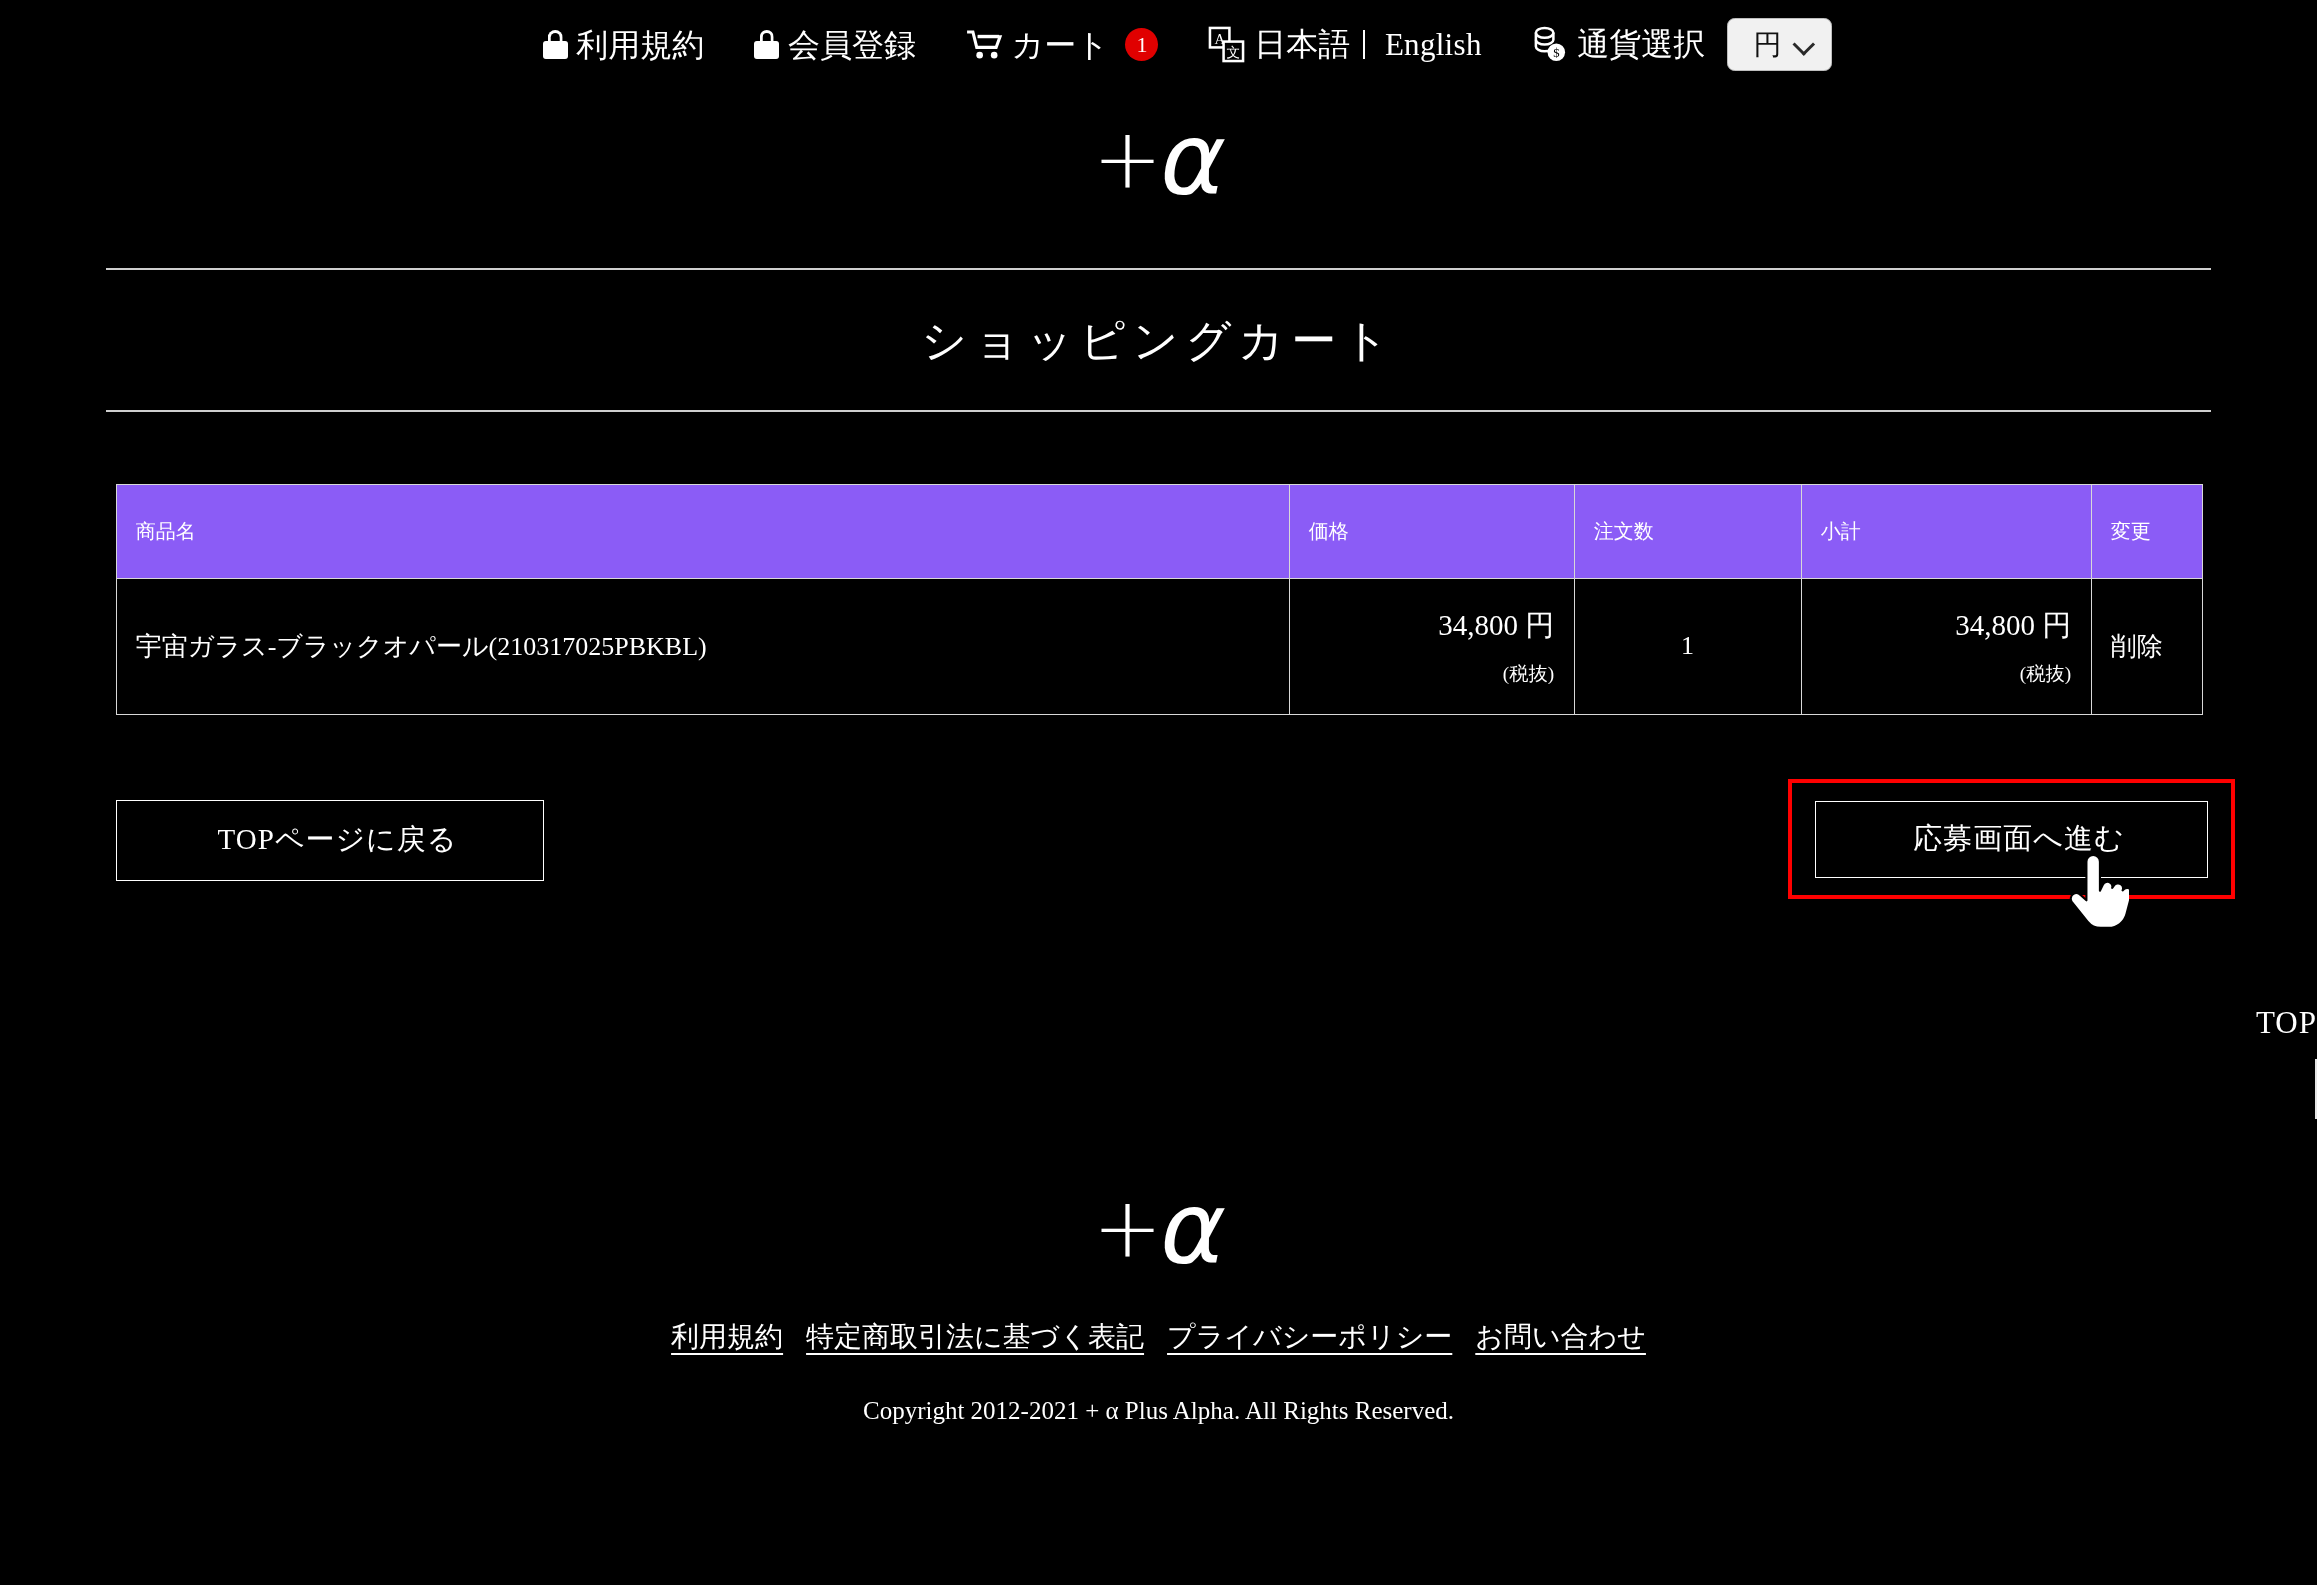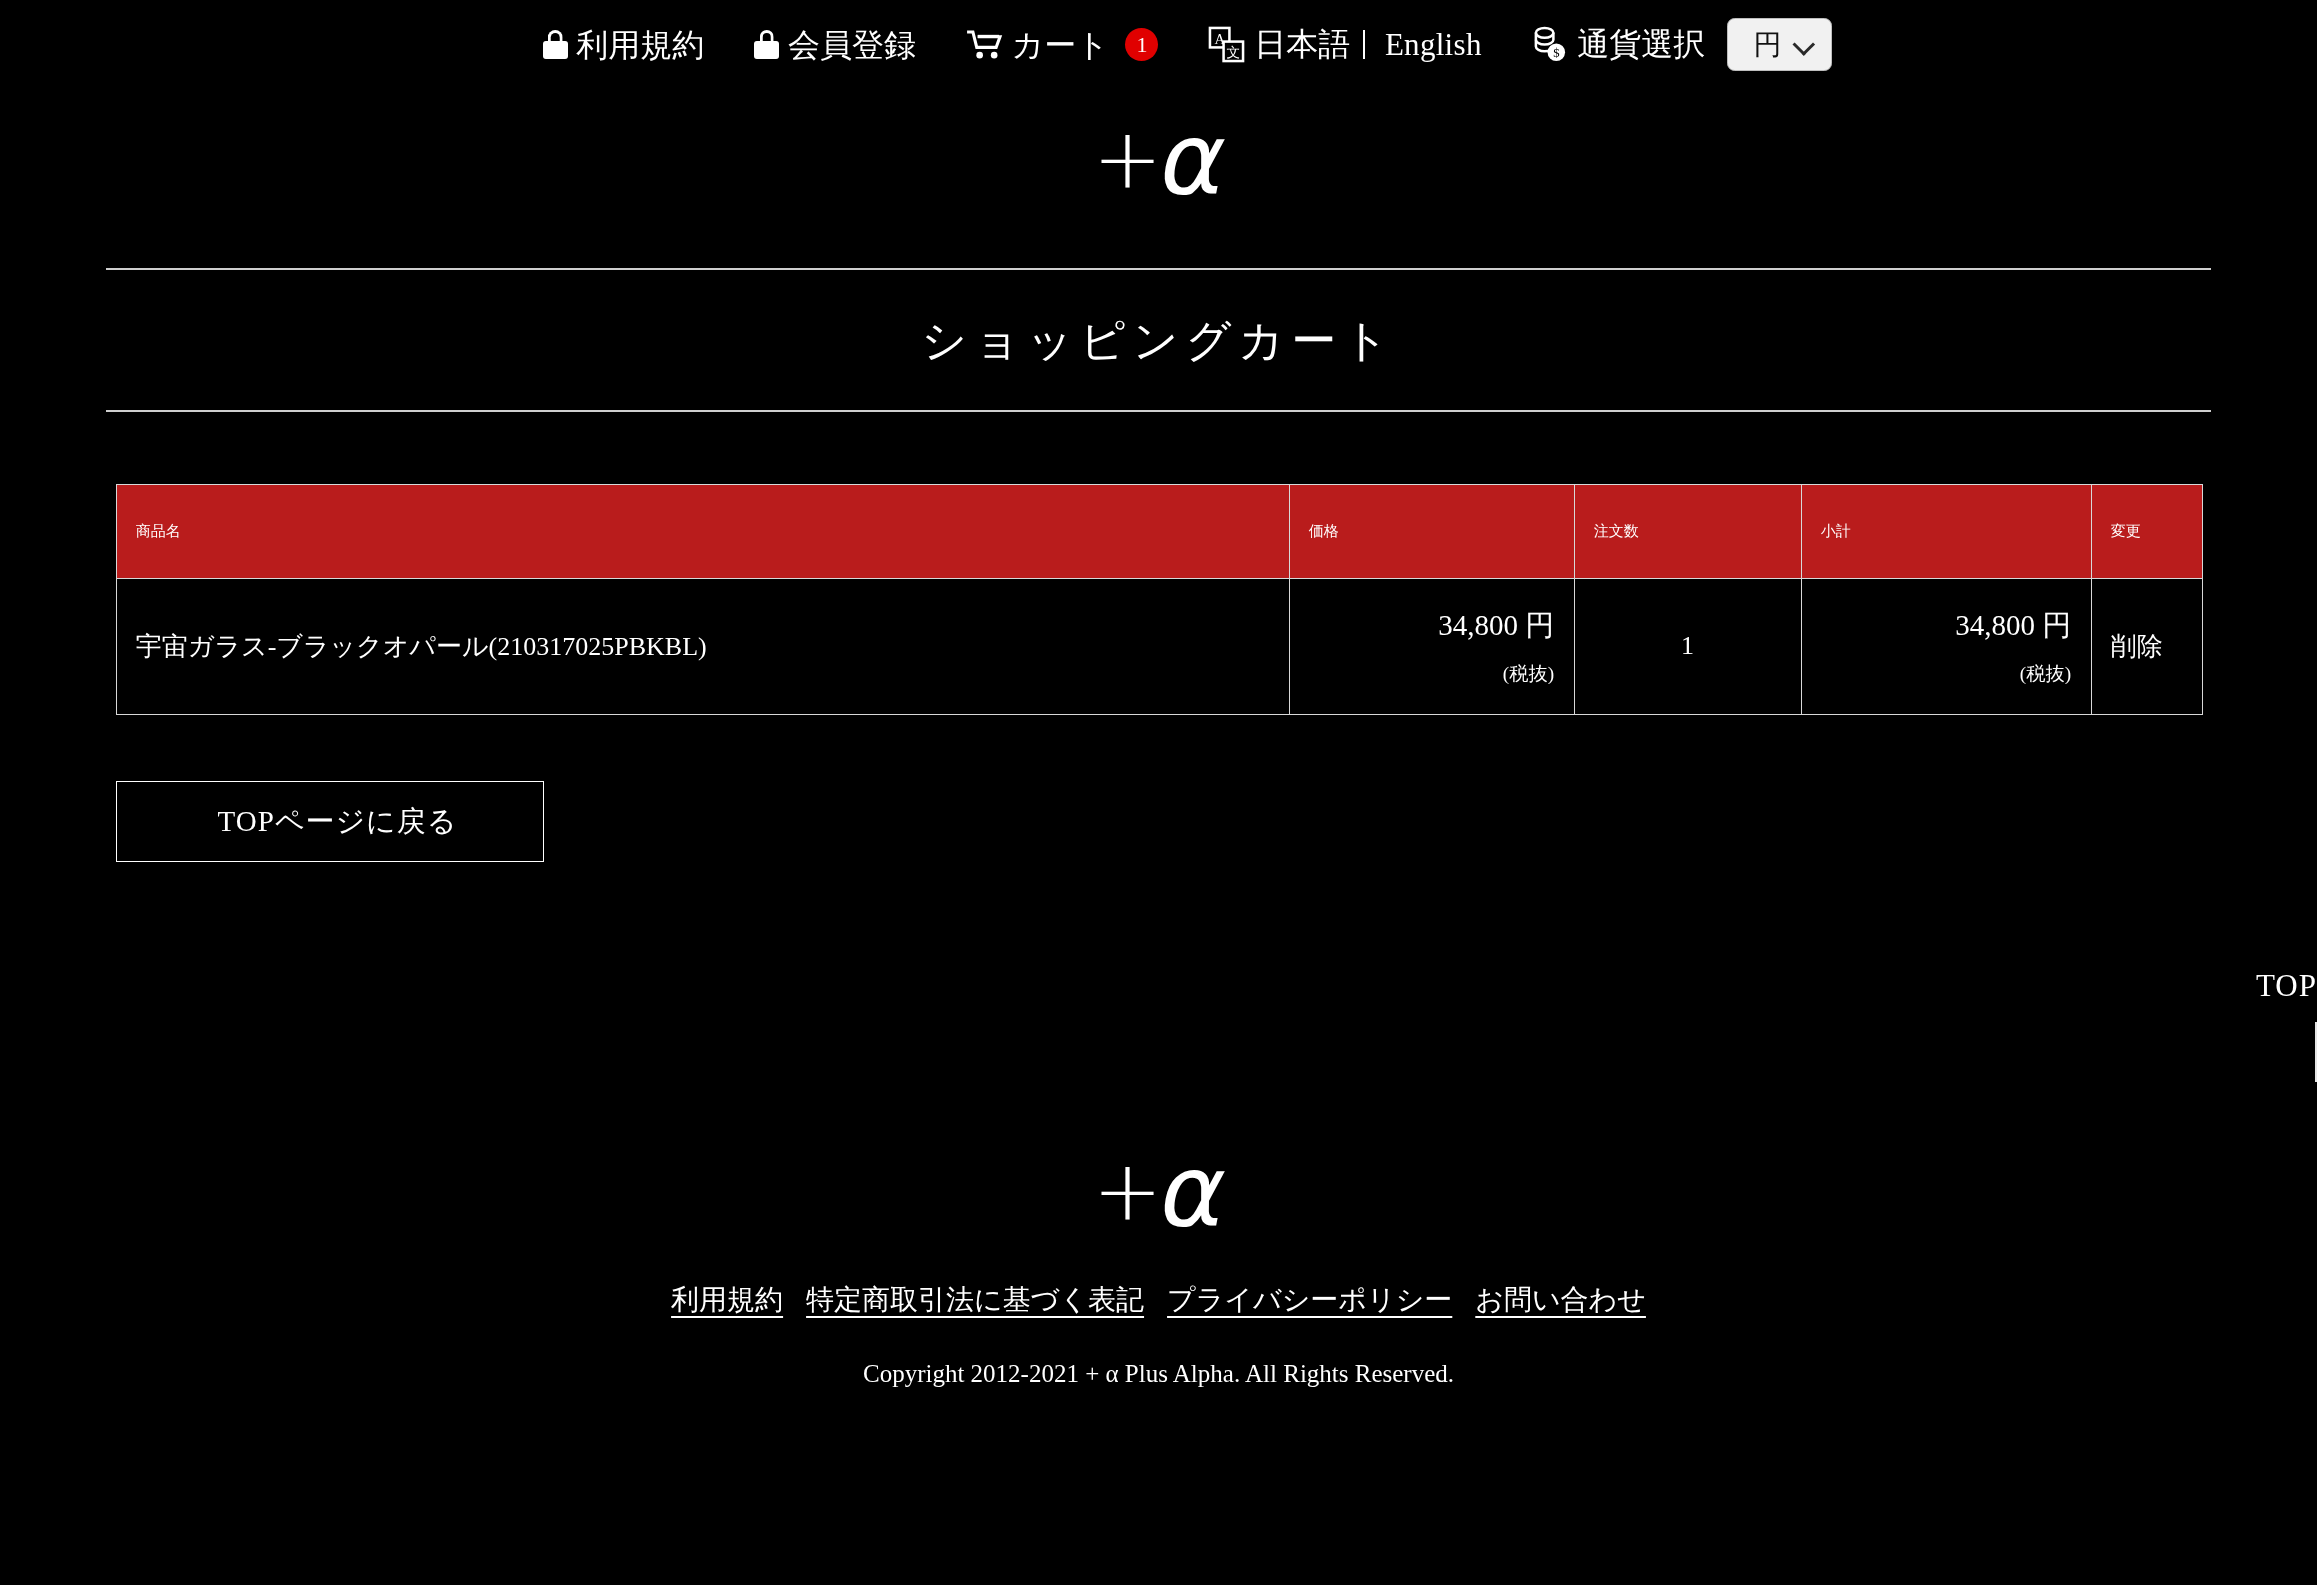--- a/index.html
+++ b/index.html
@@ -179,24 +179,24 @@
   .table-wrap {
     width: 2086px;
     margin: 72px auto 0 auto;
   }
   table.cart {
     width: 100%;
     border-collapse: collapse;
     table-layout: fixed;
   }
   table.cart th {
-    background: #b91c1c;
+    background: #8b5cf6;
     color: #ffffff;
     font-weight: normal;
-    font-size: 15px;
+    font-size: 20px;
     text-align: left;
     padding: 17.4px 19.3px;
     height: 58px;
     border: 1.9px solid #d8d8d8;
     vertical-align: middle;
   }
   table.cart td {
     background: #000000;
     border: 1.9px solid #d8d8d8;
     font-size: 26px;
@@ -417,20 +417,32 @@
         </td>
         <td class="chg-cell">削除</td>
       </tr>
     </tbody>
   </table>
 </div>
 
 <div class="actions">
   <div class="btn">TOPページに戻る</div>
 
+  <div class="highlight-box">
+    <div class="btn">応募画面へ進む</div>
+    <span class="cursor-hand">
+      <svg viewBox="0 0 64 86" width="62" height="83" aria-hidden="true">
+        <path d="M20 8 c0-4 3-7 7-7 s7 3 7 7 v30 l3-6 c1.5-3 5-4 7.5-2.5 c2 1.2 2.8 3.5 2.2 5.6
+                 l1.6-2.2 c1.8-2.6 5.3-3.2 7.7-1.3 c1.9 1.5 2.4 4 1.5 6.1
+                 l1.3-1.2 c2.3-2 5.7-1.6 7.4 0.8 c0.9 1.3 1.1 2.9 0.7 4.3
+                 l-5.4 20.6 c-2.2 8.4-9.8 14.3-18.5 14.3 h-8.2 c-5.3 0-10.3-2.4-13.6-6.5
+                 L5 50 c-2-2.6-1.5-6.3 1.1-8.3 c2.4-1.8 5.8-1.5 7.8 0.7 L20 48 Z" fill="#ffffff" stroke="#000000" stroke-width="2.2" stroke-linejoin="round"></path>
+      </svg>
+    </span>
+  </div>
 </div>
 
 <div class="mid-top">
   <div class="top-label">TOP</div>
   <div class="vline"></div>
 </div>
 
 <div class="footer">
   <div class="logo">
     <span class="plus">+</span><span class="alpha">α</span>

